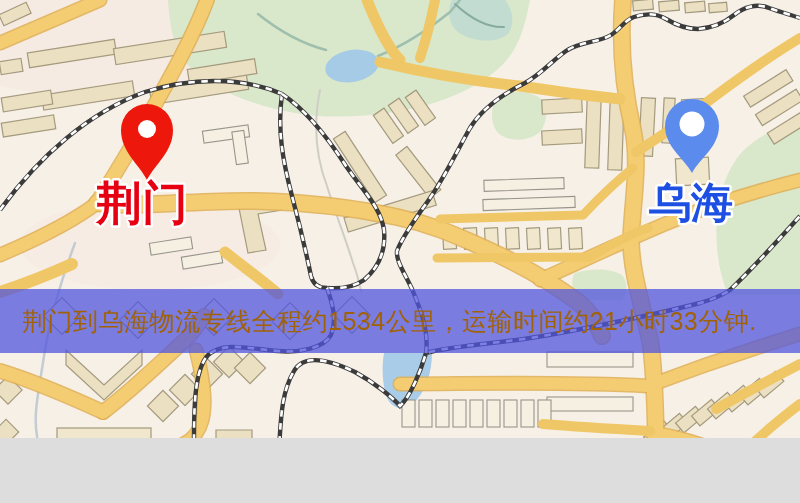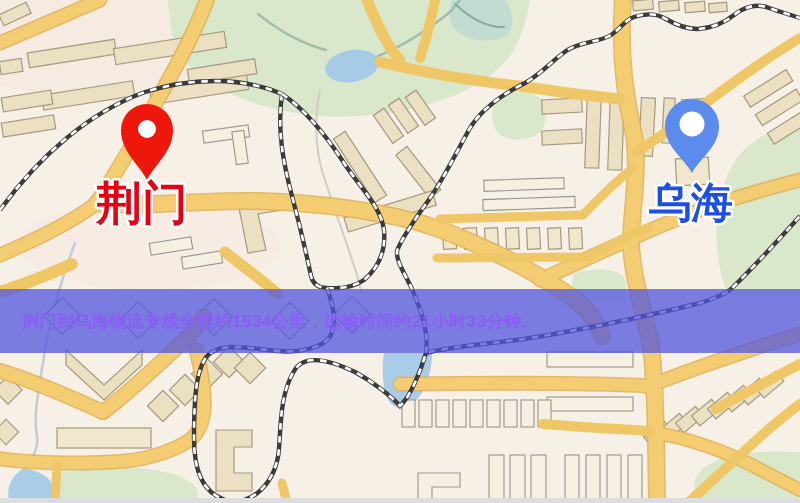--- a/index.html
+++ b/index.html
@@ -1,22 +1,22 @@
 <!DOCTYPE html>
 <html><head>
 <meta charset="utf-8">
 <style>
   html,body{margin:0;padding:0;background:#ddd;}
-  .screen{position:relative;width:800px;height:498px;overflow:hidden;
+  .screen{position:relative;width:800px;height:438px;overflow:hidden;
           font-family:"Liberation Sans", sans-serif;background:#f7f0e7;}
   .screen svg{position:absolute;left:0;top:0;display:block;}
   .banner{position:absolute;left:0;top:289px;width:800px;height:64px;
           background:rgba(82,86,222,0.75);display:flex;align-items:center;
           box-sizing:border-box;padding-left:22px;}
-  .banner span{color:#8b5cf6;font-size:17px;font-weight:700;letter-spacing:.5px;
+  .banner span{color:#a16207;font-size:25px;font-weight:400;letter-spacing:.5px;
                white-space:nowrap;}
   .b1{fill:#ece0c2;stroke:#a49a7e;stroke-width:1.2}
   .b2{fill:#f6f0e3;stroke:#97958b;stroke-width:1.1}
   .b3{fill:#f0e7cd;stroke:#a49a7e;stroke-width:1.2}
   .roadc{fill:none;stroke:#dfae52;stroke-linecap:round;stroke-linejoin:round;opacity:.85}
   .road{fill:none;stroke:#f4cd72;stroke-linecap:round;stroke-linejoin:round}
   .roadm{fill:none;stroke:#efc766;stroke-linecap:round;stroke-linejoin:round}
   .railb{fill:none;stroke:#3b3b3b;stroke-width:4.4}
   .railw{fill:none;stroke:#ffffff;stroke-width:2.6;stroke-dasharray:6.5 6.5}
   .river{fill:none;stroke-linecap:round}

